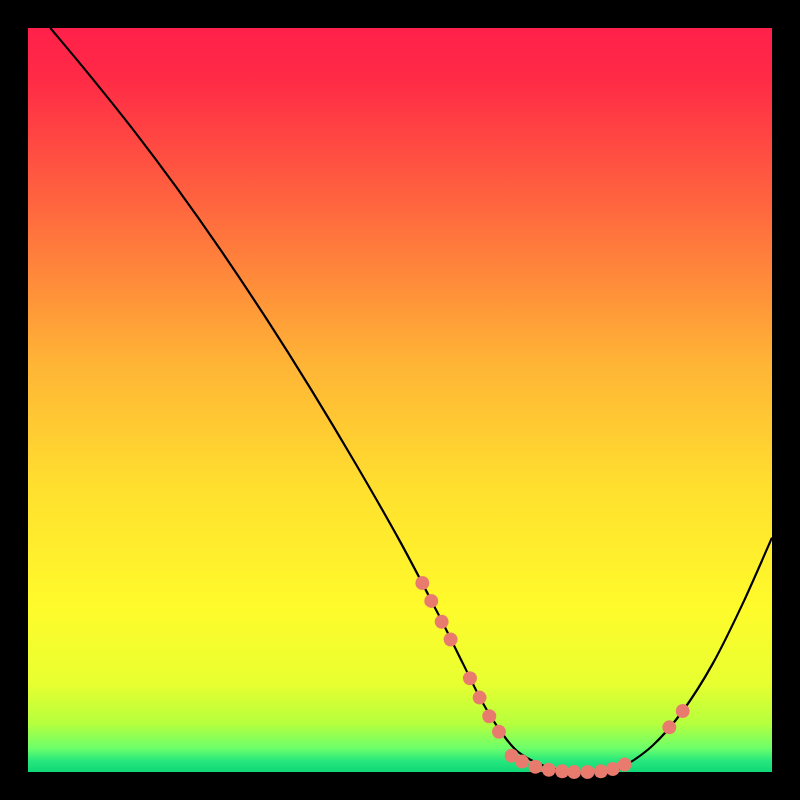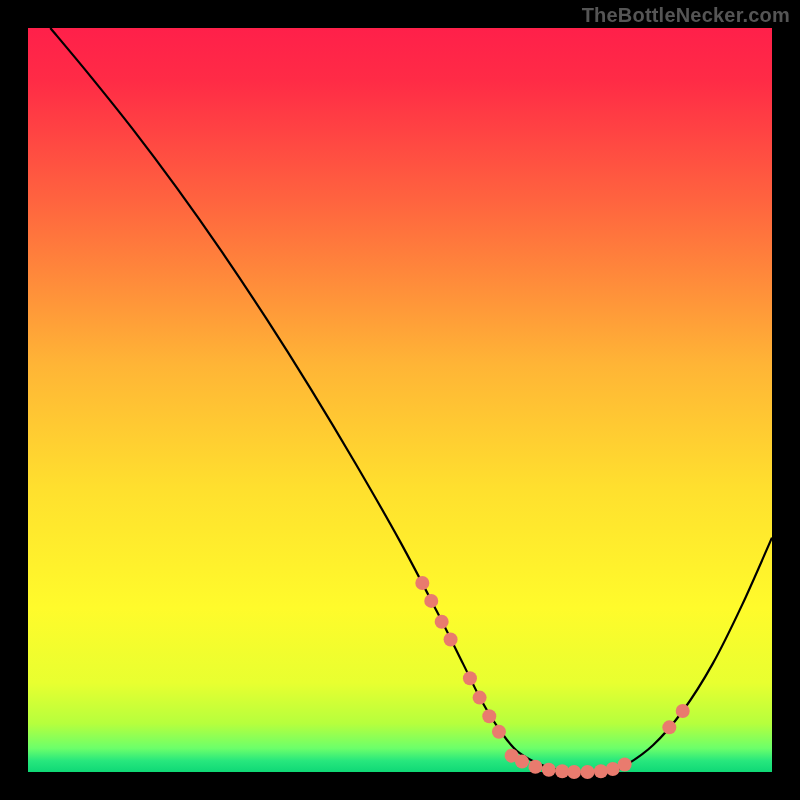--- a/index.html
+++ b/index.html
@@ -29,21 +29,20 @@
   svg {
     position: absolute;
     left: 0;
     top: 0;
   }
 </style>
 </head>
 <body>
 
 <div class="wrap">
-  <div class="watermark">TheBottleNecker.com</div>
 
   <svg id="chart-svg" width="800" height="800">
     <defs>
       <linearGradient id="bg-grad" x1="0" y1="0" x2="0" y2="1">
           <stop offset="0%" stop-color="#ff204a"></stop>
           <stop offset="7.000000000000001%" stop-color="#ff2b46"></stop>
           <stop offset="25%" stop-color="#ff6a3e"></stop>
           <stop offset="45%" stop-color="#ffb436"></stop>
           <stop offset="62%" stop-color="#ffe02e"></stop>
           <stop offset="78%" stop-color="#fffb2b"></stop>

